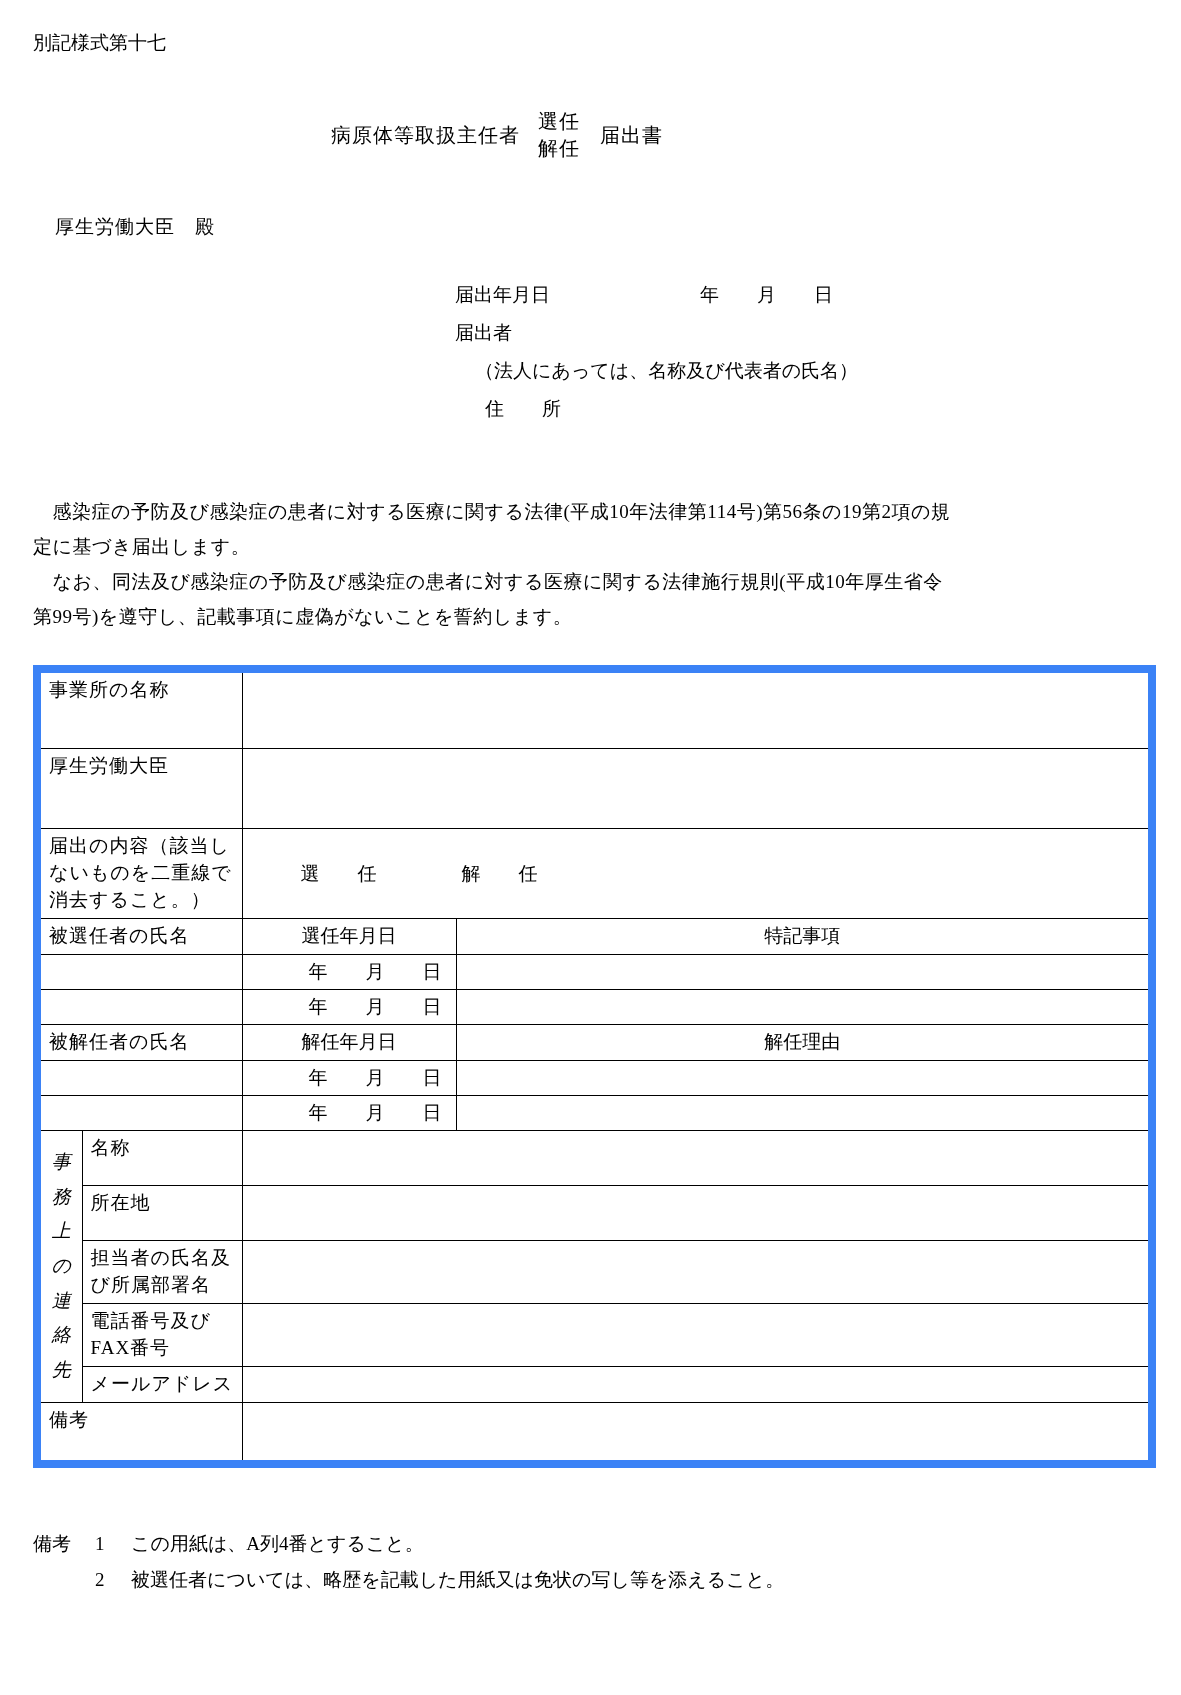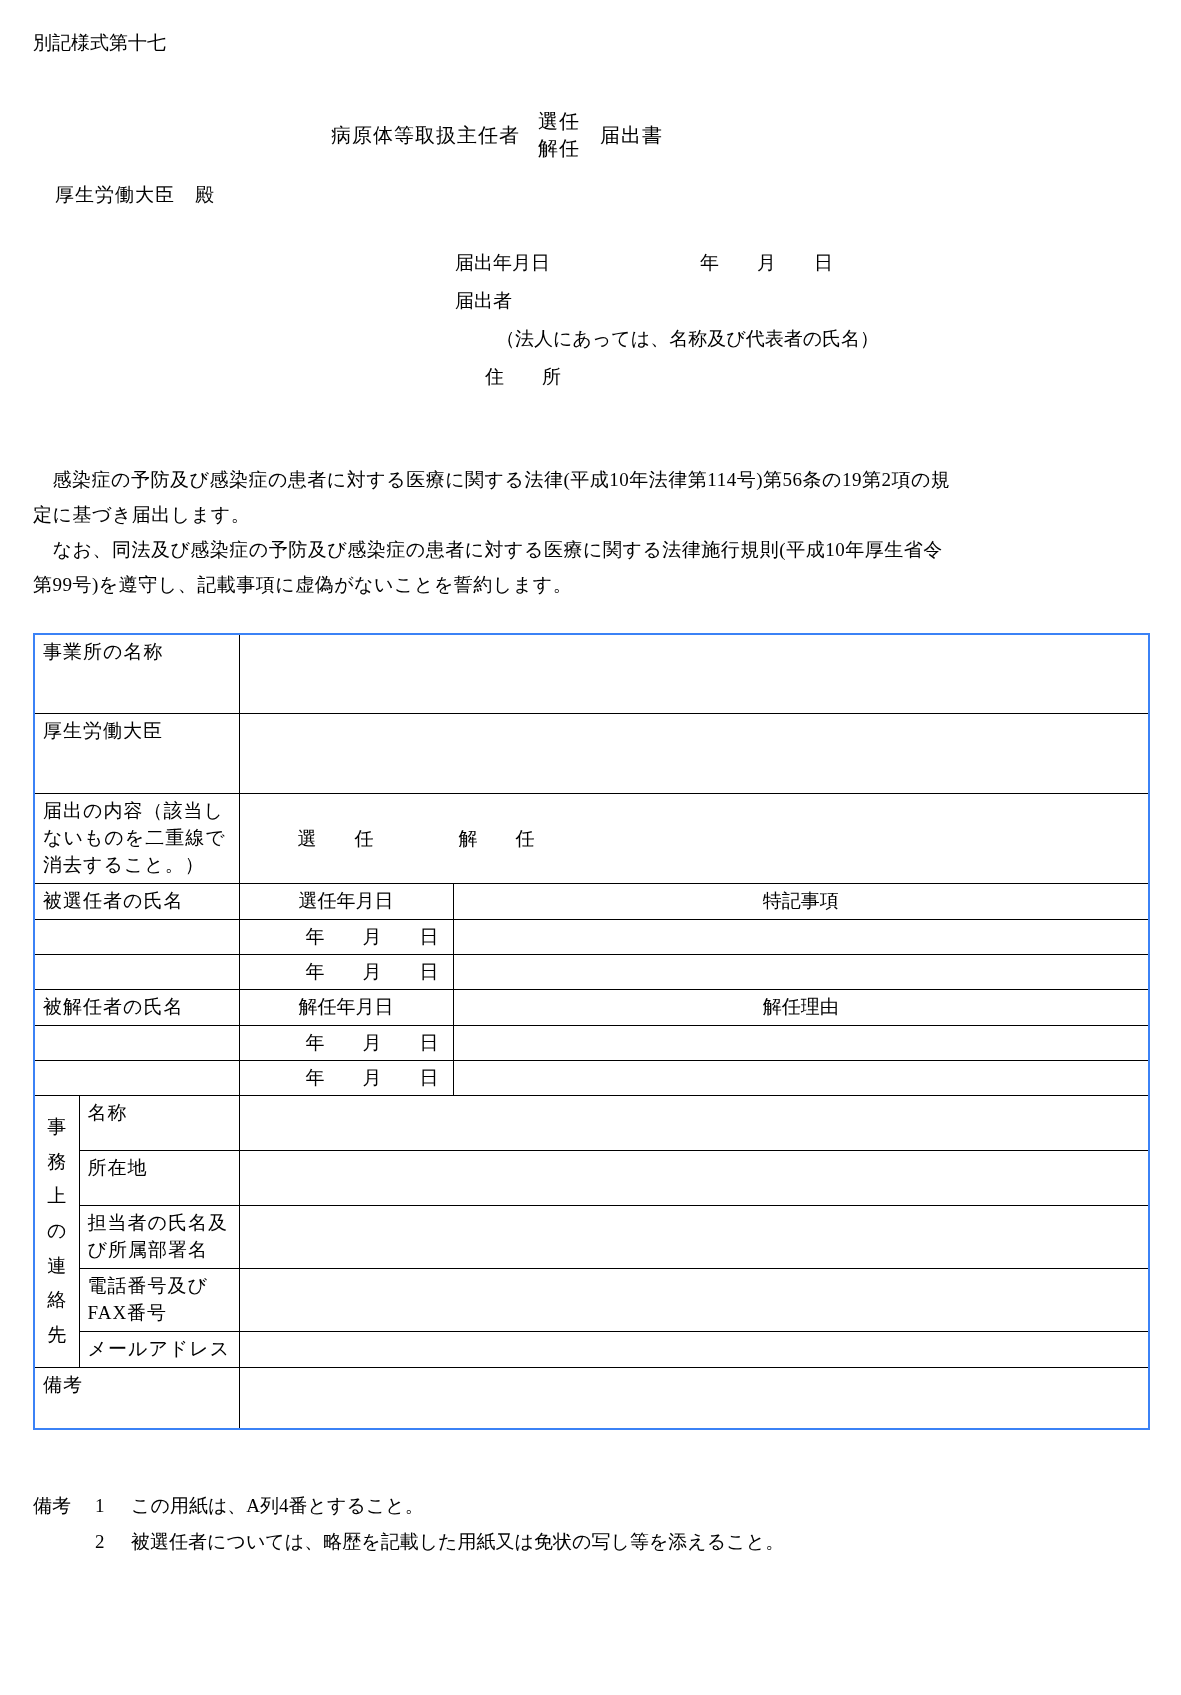--- a/index.html
+++ b/index.html
@@ -30,38 +30,38 @@
   .title-stacked {
     display:inline-flex;
     flex-direction:column;
     font-size:20px;
     line-height:1.35;
     margin:0 14px 0 18px;
     letter-spacing:1px;
   }
   .title-suffix { margin-left:6px;text-align:center; }
 
-  .addressee { margin-top:20px; margin-left:22px; letter-spacing:1px; }
+  .addressee { margin-top:52px; margin-left:22px; letter-spacing:1px; }
 
   .header-block { margin-left:422px; margin-top:42px; }
   .header-block > div { margin-bottom:12px;font-family:Liberation Mono, monospace; }
   .date-line { display:flex; }
   .date-units-top { margin-left:150px; }
   .name-line { margin-left:30px; margin-bottom:42px !important; }
-  .corporate-note { margin-left:41px; }
+  .corporate-note { margin-left:20px; }
   .address-line { margin-left:30px; }
 
   .paragraphs { margin-top:72px; line-height:1.85; letter-spacing:0.5px; }
 
   table.form-table {
     border-collapse:collapse;
     width:1115px;
     margin-top:30px;
     table-layout:fixed;
-    border:2px solid #3b82f6;
+    border:8px solid #3b82f6;
   }
   .form-table td {
     border:1px solid #000;
     padding:4px 8px;
     vertical-align:top;
     font-size:19px;
   }
   .form-table td.label { letter-spacing:1px; line-height:1.42; }
   .form-table td.mid { vertical-align:middle; }
   .h80 { height:80px; }
@@ -74,20 +74,21 @@
   .center { text-align:center; }
   .date-cell { text-align:center; padding-left:60px !important; vertical-align:middle !important; }
   .options-cell {
     vertical-align:middle !important;
     padding-left:58px !important;
   }
   .options-cell .opts { display:flex; gap:85px; align-items:center; }
   .vertical-cell {
     vertical-align:middle !important;
     padding:6px 0 !important;
+    font-style:italic;
   }
   .vertical-cell .vtext {
     width:21px;
     margin:0 auto;
     line-height:1.82;
     text-align:center;
     word-break:break-all;
   }
   .pre { white-space:pre-line;font-family:Liberation Serif, serif; }
 

